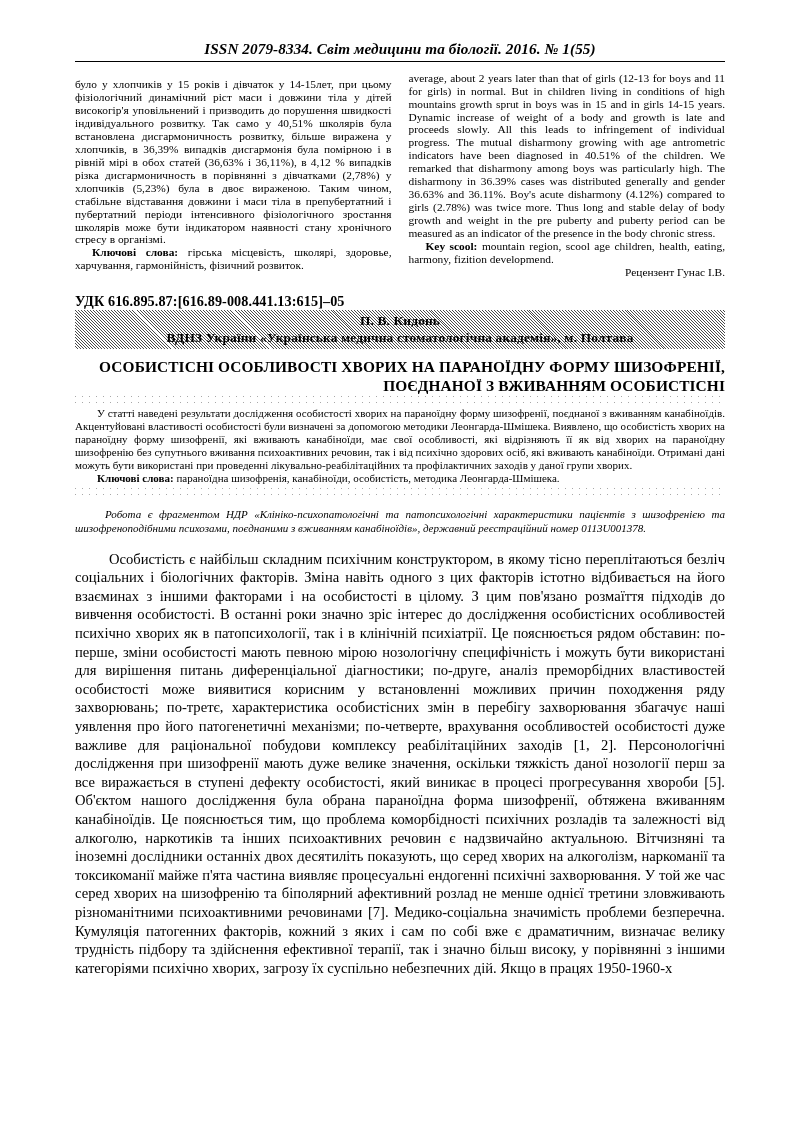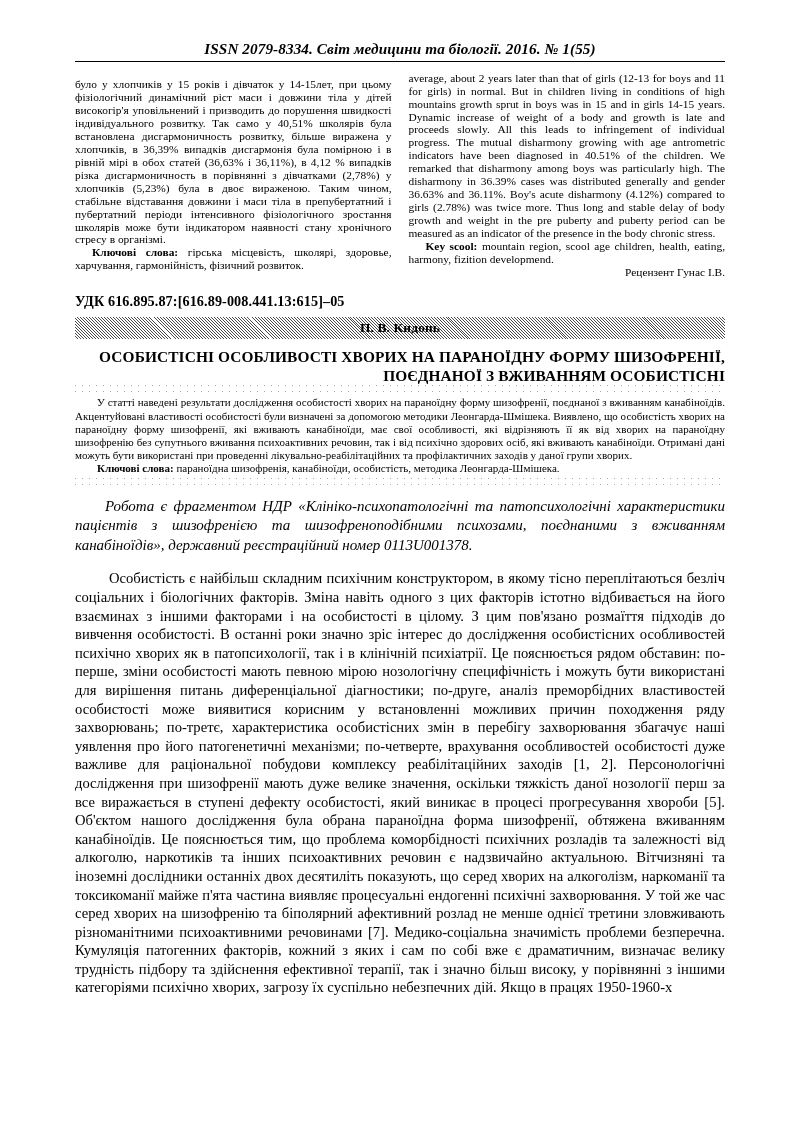--- a/index.html
+++ b/index.html
@@ -70,21 +70,20 @@
   
   .udc {
     margin-top: 14px;
     font-size: 14.2px;
     font-weight: bold;
     letter-spacing: 0.1px;
   }
 
   
   .authors-band {
-    margin-top: 7px;
     background-color: #ffffff;
     background-image: repeating-linear-gradient(
         45deg,
         #4a4a4a 0px, #4a4a4a 0.7px,
         #ffffff 0.7px, #ffffff 2.1px
     );
     padding: 2px 0 3px 0;
     text-align: center;
   }
   .authors-band .ln {
@@ -125,21 +124,21 @@
   }
   .abstract p {
     margin: 0;
     text-indent: 22px;
   }
 
   
   .ndr-note {
     margin-top: 12px;
     font-style: italic;
-    font-size: 15px;
+    font-size: 11px;
     line-height: 1.3;
     text-align: justify;
     text-indent: 30px;
   }
 
   
   .body-text {
     margin-top: 14px;
     font-size: 14.6px;
     line-height: 1.275;
@@ -179,20 +178,21 @@
       <p class="ind"><span class="kw-label">Key scool:</span><span> mountain region, scool age children, health, eating, harmony, fizition developmend.</span></p>
       <p class="right">Рецензент Гунас І.В.</p>
     </div>
 
   </div>
 
   <div class="udc">УДК 616.895.87:[616.89-008.441.13:615]–05</div>
 
   <div class="authors-band">
     <div class="ln">П. В. Кидонь</div>
+    <div class="ln">ВДНЗ України «Українська медична стоматологічна академія», м. Полтава</div>
   </div>
 
   <div class="article-title">
     <div>ОСОБИСТІСНІ ОСОБЛИВОСТІ ХВОРИХ НА ПАРАНОЇДНУ ФОРМУ ШИЗОФРЕНІЇ,</div>
     <div>ПОЄДНАНОЇ З ВЖИВАННЯМ ОСОБИСТІСНІ</div>
   </div>
 
   <div class="zigzag"></div>
 
   <div class="abstract">

